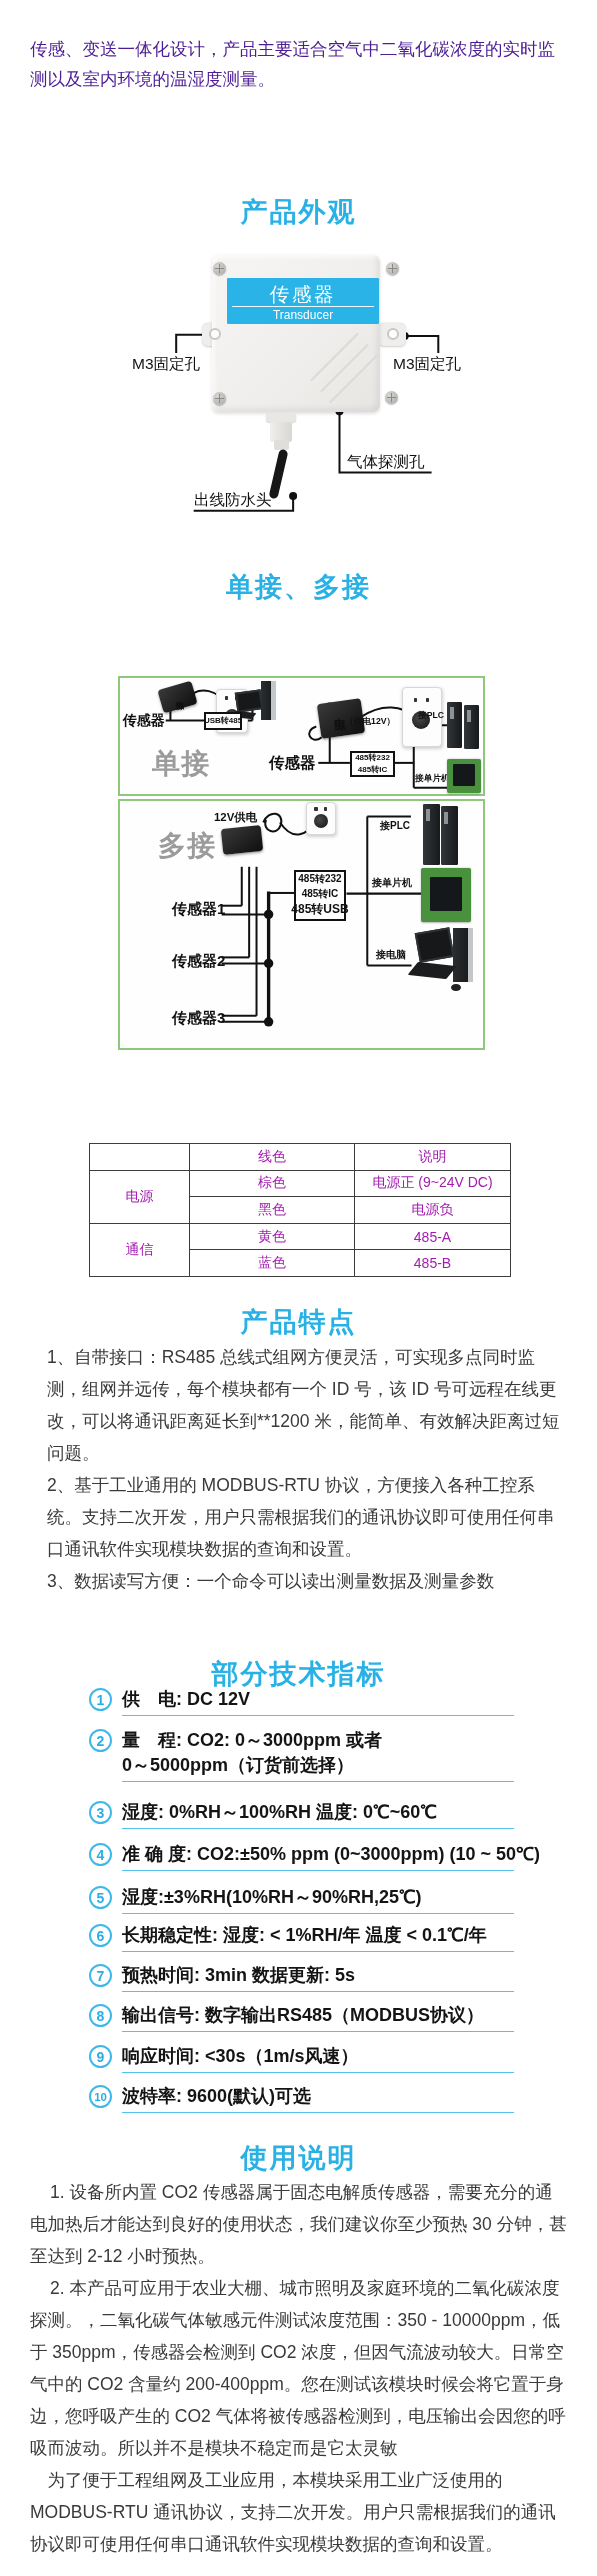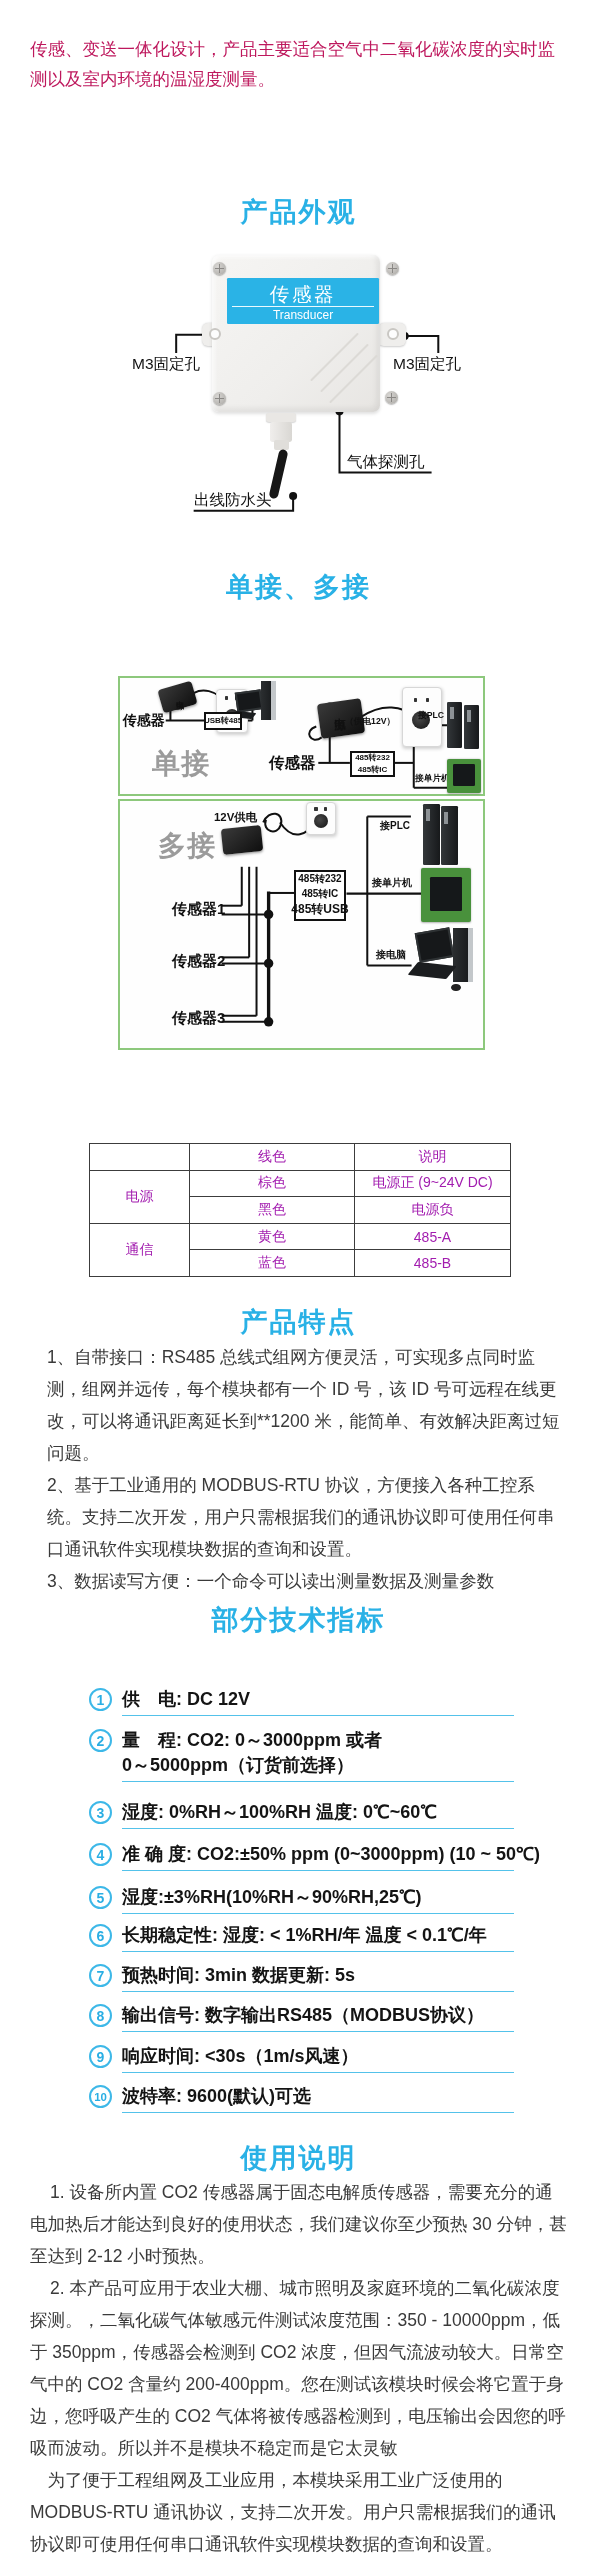--- a/index.html
+++ b/index.html
@@ -1,19 +1,19 @@
 <!DOCTYPE html>
 <html style="font-size:10.8px"><head>
 <meta charset="utf-8">
 <style>
   html,body{margin:0;padding:0;background:#fff;}
   .page{position:relative;width:597px;height:2576px;margin:0 auto;background:#ffffff;
         font-family:"Liberation Sans", sans-serif;color:#333;overflow:hidden;}
   .abs{position:absolute;}
-  .intro-p{position:absolute;left:30px;width:539px;font-size:17.5px;line-height:30px;color:#be185d;margin:0;}
+  .intro-p{position:absolute;left:30px;width:539px;font-size:17.5px;line-height:30px;color:#4c1d95;margin:0;}
   .sec-title{position:absolute;left:0;width:100%;text-align:center;font-size:27px;font-weight:bold;
              color:#29b1e6;letter-spacing:2px;margin:0;}
   
   .fig{position:absolute;left:0;top:242px;width:597px;height:289px;}
   .dev-body{position:absolute;left:212px;top:12.8px;width:168px;height:157px;background:linear-gradient(135deg,#f6f5f3 0%,#efeeec 60%,#e7e5e2 100%);
             border-radius:6.7px;box-shadow:inset -2.7px -2.7px 6.7px rgba(0,0,0,.08), inset 2px 2px 4px #fff, 0 1.3px 3.4px rgba(0,0,0,.12);}
   .dev-ear{position:absolute;width:28px;height:23px;background:#efeeec;border-radius:6px;box-shadow:0 0.7px 2px rgba(0,0,0,.2);}
   .dev-hole{position:absolute;width:8px;height:8px;border-radius:50%;background:#fdfdfd;border:2.7px solid #c9c7c3;}
   .screw{position:absolute;width:13.4px;height:13.4px;border-radius:50%;background:radial-gradient(circle at 35% 35%,#d8d6d3,#a9a7a3);box-shadow:0 0.7px 1.3px rgba(0,0,0,.35);}
   .screw:after{content:"";position:absolute;left:6px;top:2px;width:1.3px;height:9.4px;background:#8a8885;}
@@ -65,21 +65,21 @@
 </head>
 <body>
 
 <div class="page">
 
   <p class="intro-p" style="top:34px">传感、变送一体化设计，产品主要适合空气中二氧化碳浓度的实时监测以及室内环境的温湿度测量。</p>
 
   <h2 class="sec-title" style="top:194px">产品外观</h2>
   <h2 class="sec-title" style="top:569px">单接、多接</h2>
   <h2 class="sec-title" style="top:1304px">产品特点</h2>
-  <h2 class="sec-title" style="top:1602px">部分技术指标</h2>
+  <h2 class="sec-title" style="top:1656px">部分技术指标</h2>
   <h2 class="sec-title" style="top:2140px">使用说明</h2>
 
   <div class="fig">
     
     <div class="dev-ear" style="left:202px;top:81px"></div>
     <div class="dev-ear" style="left:378px;top:81px"></div>
     
     <div class="dev-body"></div>
     
     <div class="vent" style="left:301px;top:114px"></div>

